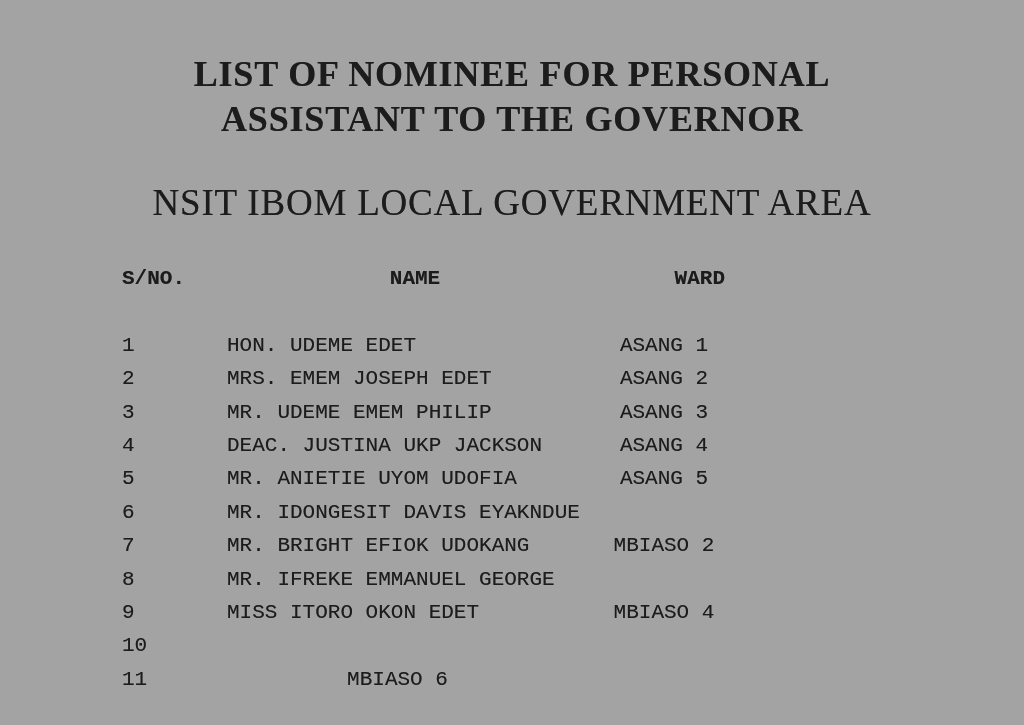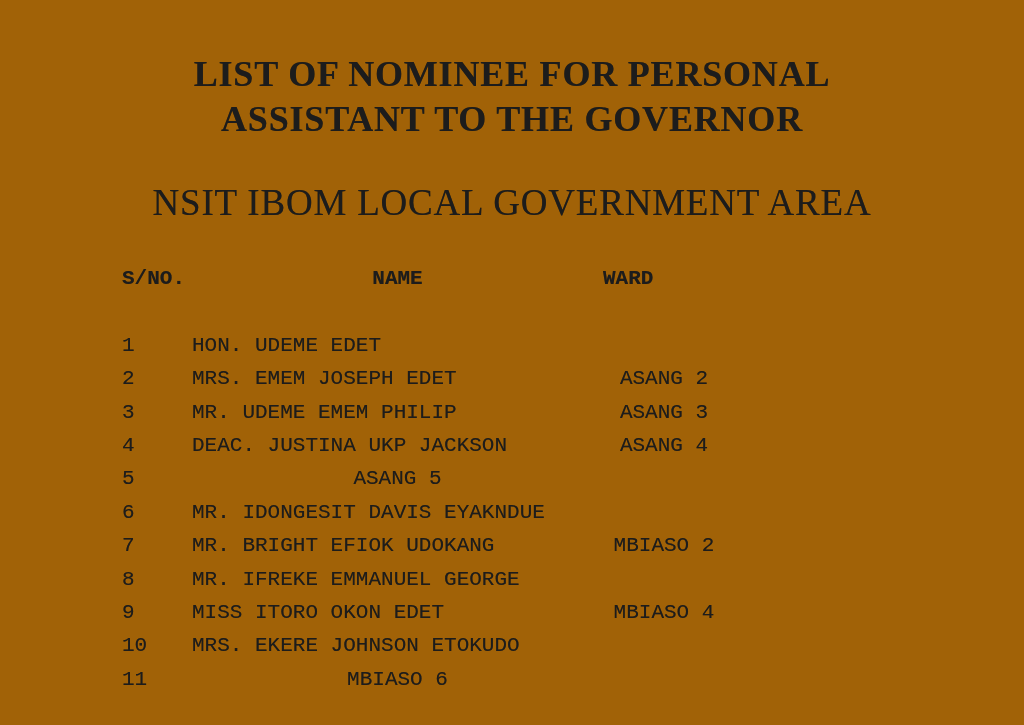--- a/index.html
+++ b/index.html
@@ -3,21 +3,21 @@
 <meta charset="utf-8">
 <style>
   html, body {
     margin: 0;
     padding: 0;
   }
   .page {
     position: relative;
     width: 1024px;
     height: 725px;
-    background: #a16207;
+    background: #a3a3a3;
     overflow: hidden;
     font-family: "Liberation Serif", "DejaVu Serif", serif;
     color: #1c1c1c;
     -webkit-font-smoothing: antialiased;
   }
   .doc-title {
     position: absolute;
     top: 52px;
     left: 0;
     width: 100%;
@@ -52,24 +52,24 @@
     display: grid;
     grid-template-columns: 70px 411px 122px;
     height: 33.4px;
     line-height: 33.4px;
     white-space: nowrap;
   }
   .t-row.header {
     font-weight: bold;
   }
   .c-sno  { text-align: left; }
-  .c-name { text-align: left; }
+  .c-name { text-align: left; margin-left: 35px; }
   .c-ward { text-align: center; }
   .t-row.header .c-name { text-align: center; }
-  .t-row.header .c-ward { text-align: left; }
+  .t-row.header .c-ward { text-align: right; }
 </style>
 </head>
 <body>
 
 <div class="page">
 
   <div class="doc-title">
     <div>LIST OF NOMINEE FOR PERSONAL</div>
     <div>ASSISTANT TO THE GOVERNOR</div>
   </div>
@@ -84,38 +84,40 @@
     </div>
 
     <div class="t-row" id="row-template" hidden="">
       <div class="c-sno"></div>
       <div class="c-name"></div>
       <div class="c-ward"></div>
     </div>
   <div class="t-row">
       <div class="c-sno">1</div>
       <div class="c-name">HON. UDEME EDET</div>
+      <div class="c-ward">ASANG 1</div>
     </div>
       <div class="t-row">
       <div class="c-sno">2</div>
       <div class="c-name">MRS. EMEM JOSEPH EDET</div>
       <div class="c-ward">ASANG 2</div>
     </div>
       <div class="t-row">
       <div class="c-sno">3</div>
       <div class="c-name">MR. UDEME EMEM PHILIP</div>
       <div class="c-ward">ASANG 3</div>
     </div>
       <div class="t-row">
       <div class="c-sno">4</div>
       <div class="c-name">DEAC. JUSTINA UKP JACKSON</div>
       <div class="c-ward">ASANG 4</div>
     </div>
       <div class="t-row">
       <div class="c-sno">5</div>
+      <div class="c-name">MR. ANIETIE UYOM UDOFIA</div>
       <div class="c-ward">ASANG 5</div>
     </div>
       <div class="t-row">
       <div class="c-sno">6</div>
       <div class="c-name">MR. IDONGESIT DAVIS EYAKNDUE</div>
     </div>
       <div class="t-row">
       <div class="c-sno">7</div>
       <div class="c-name">MR. BRIGHT EFIOK UDOKANG</div>
       <div class="c-ward">MBIASO 2</div>
@@ -124,21 +126,20 @@
       <div class="c-sno">8</div>
       <div class="c-name">MR. IFREKE EMMANUEL GEORGE</div>
     </div>
       <div class="t-row">
       <div class="c-sno">9</div>
       <div class="c-name">MISS ITORO OKON EDET</div>
       <div class="c-ward">MBIASO 4</div>
     </div>
       <div class="t-row">
       <div class="c-sno">10</div>
-      <div class="c-name">MRS. EKERE JOHNSON ETOKUDO</div>
     </div>
       <div class="t-row">
       <div class="c-sno">11</div>
       <div class="c-ward">MBIASO 6</div>
     </div>
     </div>
 
 </div>
 
 </body></html>

